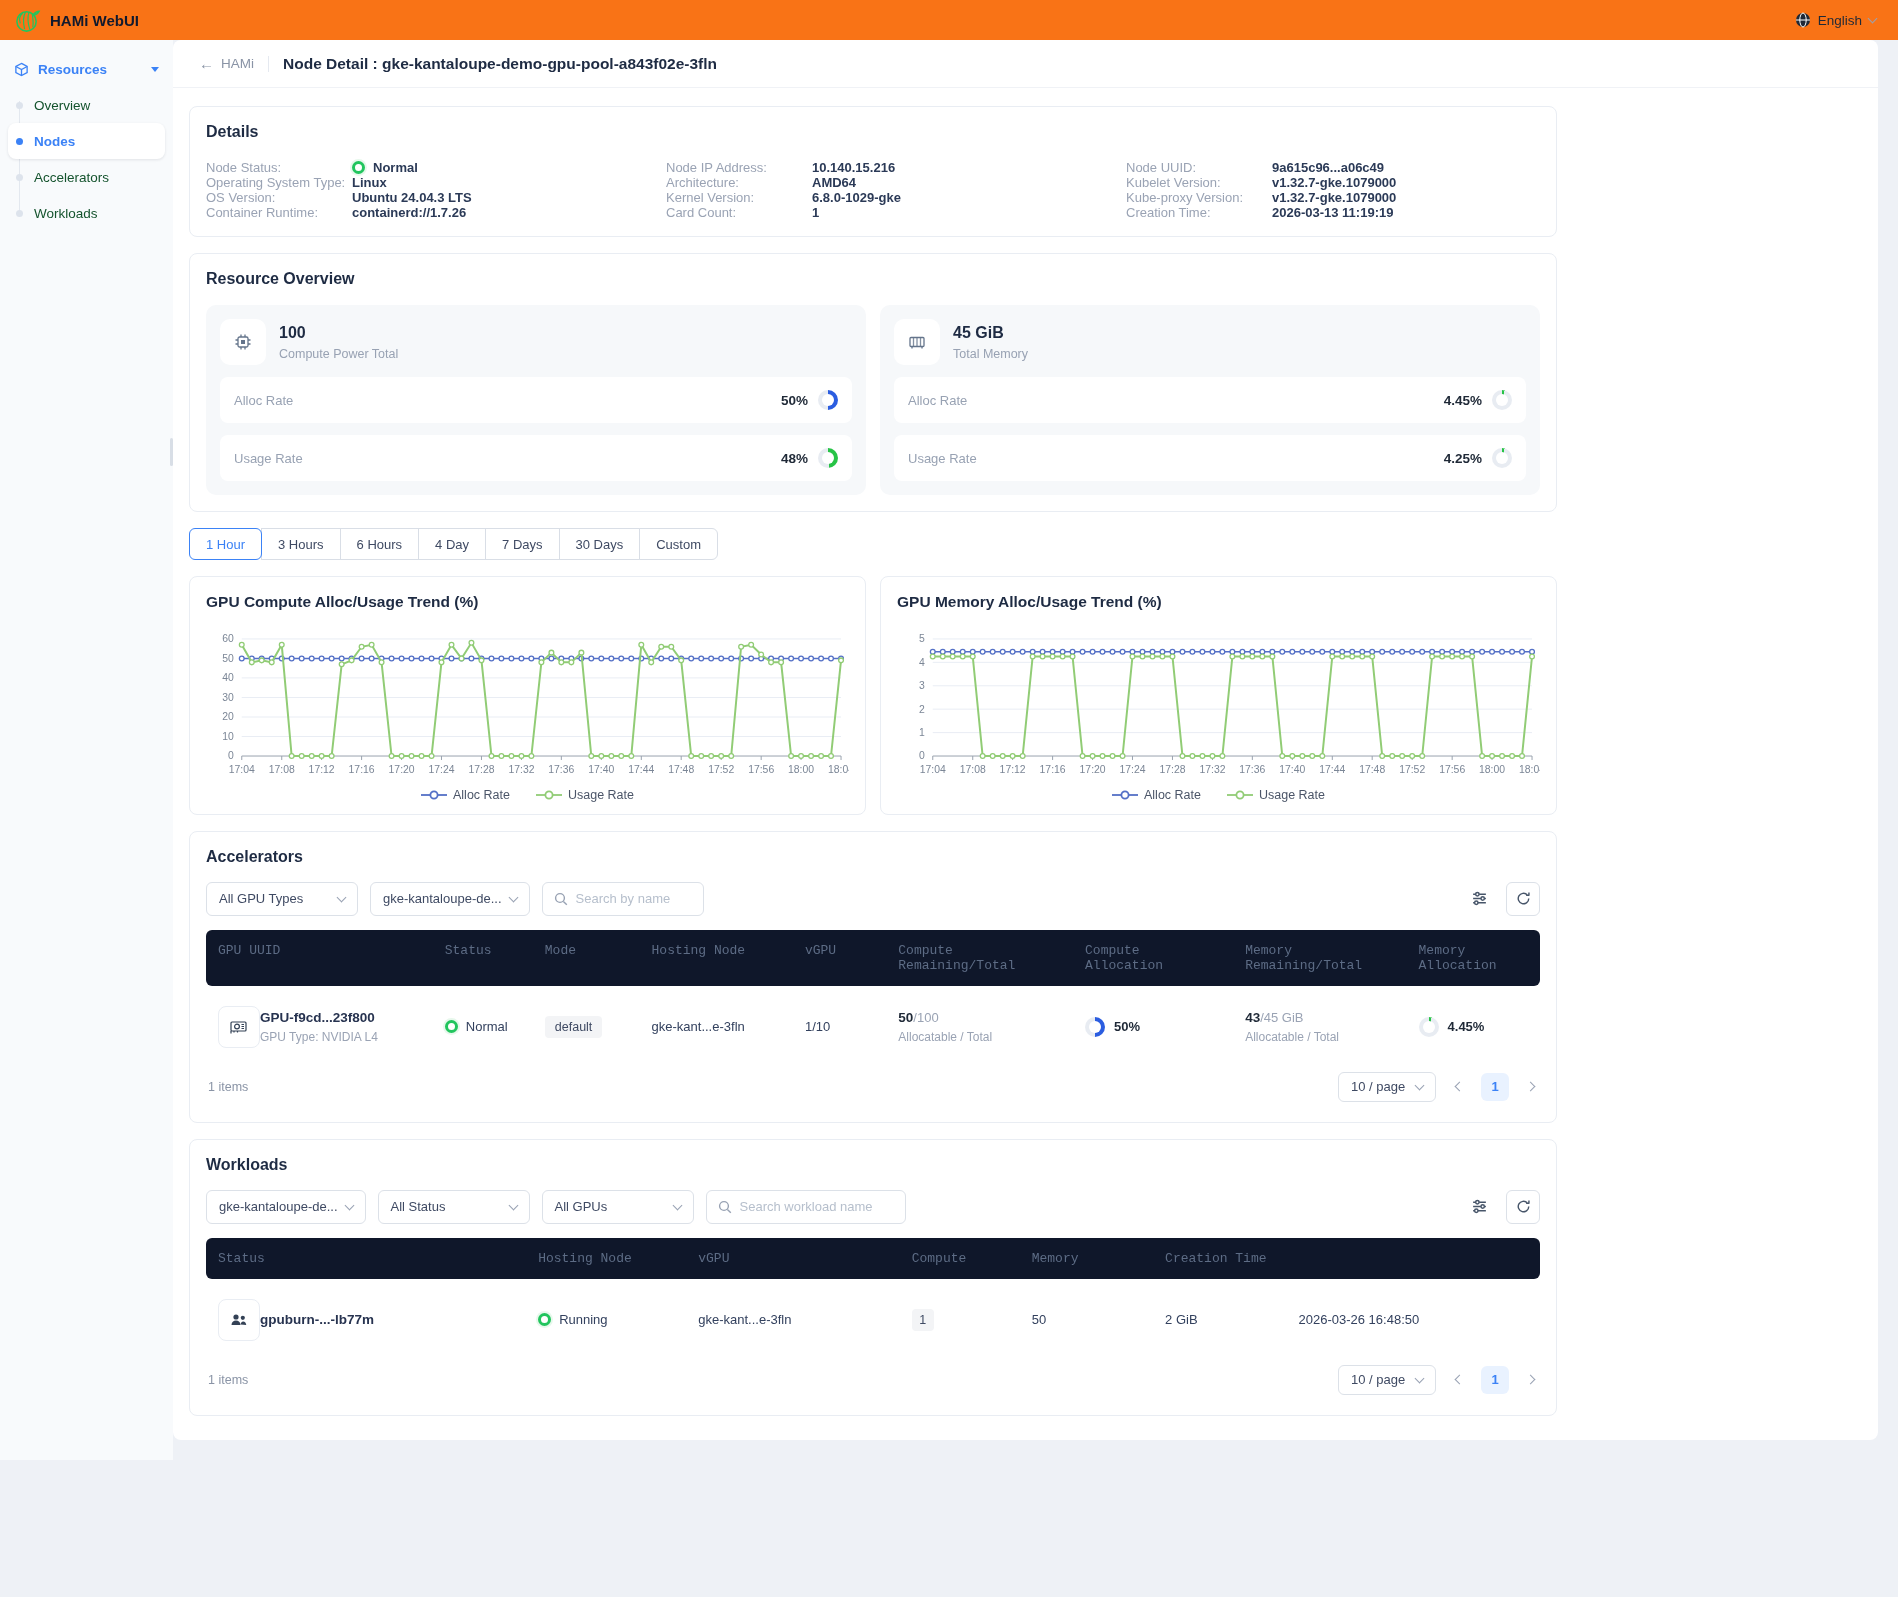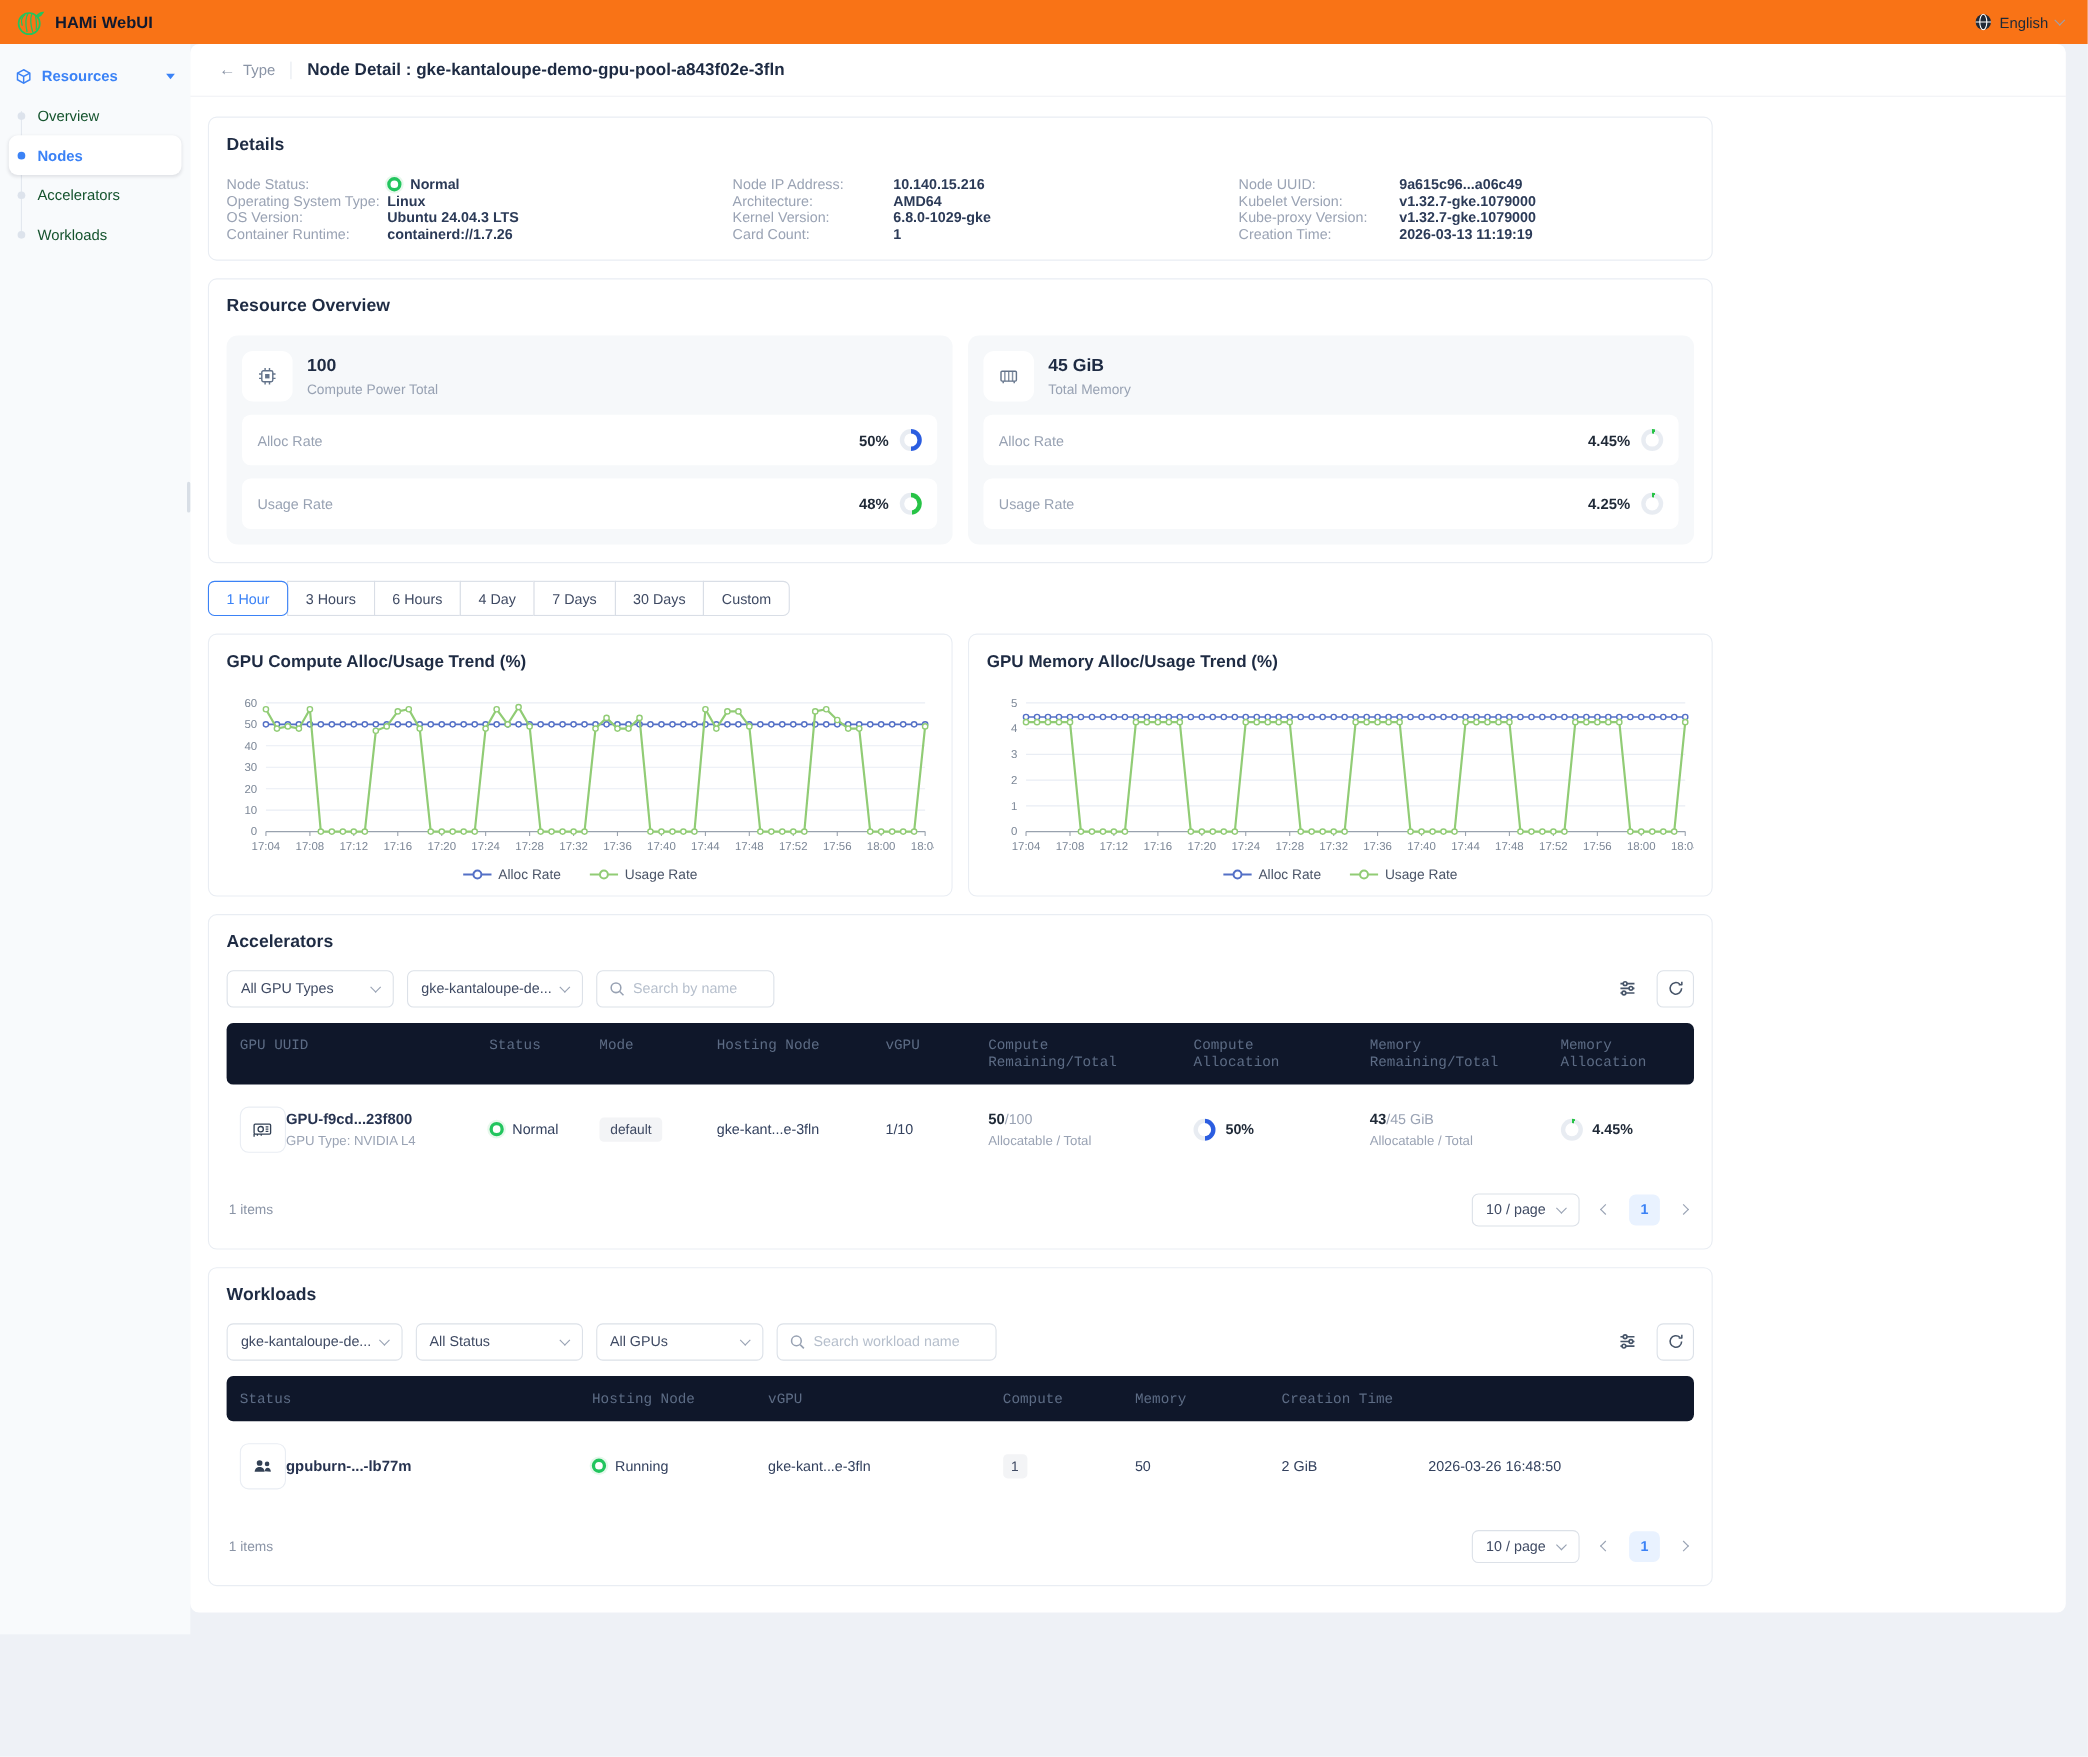--- a/index.html
+++ b/index.html
@@ -82,21 +82,21 @@
   .gpu-cell{display:flex;align-items:center;}
   .icon-box{width:42px;height:42px;border:1px solid #e9edf3;border-radius:8px;display:flex;align-items:center;justify-content:center;background:#fff;flex:0 0 auto;}
   .cell-main{font-weight:700;color:#273350;font-size:13.5px;}
   .cell-sub{color:#9aa3b4;font-size:12px;margin-top:5px;font-weight:400;}
   .badge{background:#f3f4f6;border-radius:4px;padding:4px 10px;font-size:12.5px;color:#3f4a63;display:inline-block;}
   .vgpu-badge{width:22px;height:22px;background:#f3f4f6;border-radius:4px;display:flex;align-items:center;justify-content:center;font-size:12.5px;color:#3f4a63;}
   .status-cell{display:flex;align-items:center;gap:8px;}
   .frac b{color:#1f2937;font-size:13.5px;}
   .frac span{color:#9aa3b4;}
   .alloc-cell{display:flex;align-items:center;gap:9px;font-weight:600;color:#1f2937;}
-  .tbl-footer{display:flex;align-items:center;margin-top:17px;padding:0 2px 4px;}
+  .tbl-footer{display:flex;align-items:center;margin-top:4px;padding:0 2px 4px;}
   .items-count{color:#8a94a6;font-size:12.5px;}
   .pager{margin-left:auto;display:flex;align-items:center;gap:16px;}
   .pg-select{min-width:98px;height:30px;}
   .pg-arrow{display:flex;align-items:center;cursor:pointer;padding:2px;}
   .pg-num{width:28px;height:28px;border-radius:6px;background:#e9f2ff;color:#3b82f6;display:flex;align-items:center;justify-content:center;font-size:13px;font-weight:600;cursor:pointer;}
 </style>
 </head>
 <body>
 
 <header class="topbar">
@@ -159,21 +159,21 @@
       </div>
     </div>
   </nav>
   <div class="resize-handle"></div>
 
   <main class="main">
     <div class="panel">
       <div class="page-head">
         <span class="back">
           <span class="arr">←</span>
-          <span>Type</span>
+          <span>HAMi</span>
         </span>
         <span class="vdiv"></span>
         <span class="page-title">Node Detail : gke-kantaloupe-demo-gpu-pool-a843f02e-3fln</span>
       </div>
 
       <div class="panel-body">
 
         <section class="card">
           <div class="card-title">Details</div>
           <div class="details-grid">

